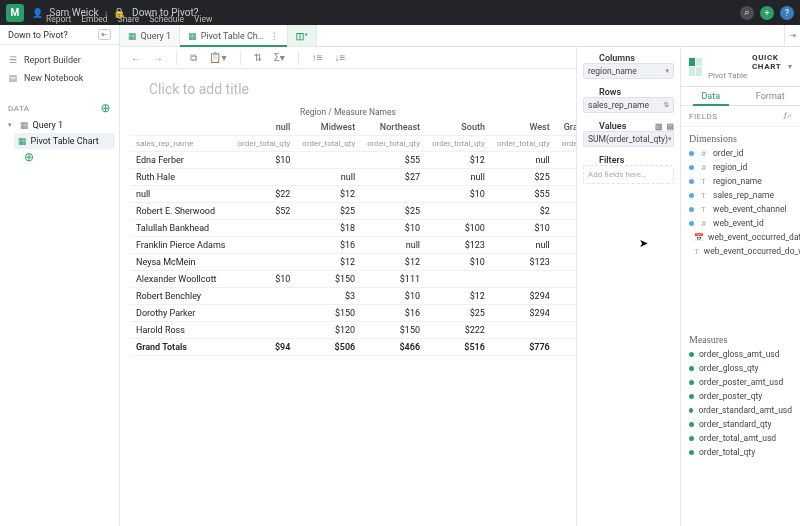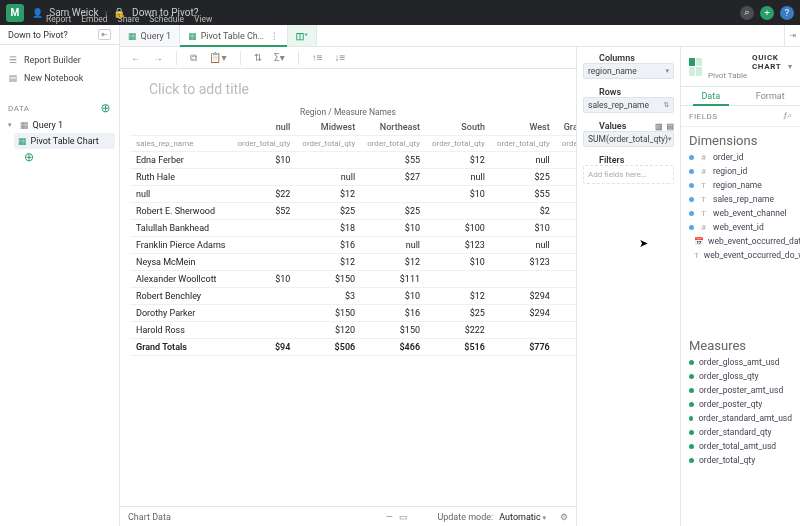--- a/index.html
+++ b/index.html
@@ -93,21 +93,21 @@
   .quickchart .qicon span:first-child { background: #2a9d69; }
   .quickchart .txt .t1 { font-size: 8px; font-weight: 700; letter-spacing: 0.6px; color: #333; margin-left: 44px; }
   .quickchart .txt .t2 { font-size: 8px; color: #888; }
   .quickchart .chev { margin-left: auto; color: #888; font-size: 8px; }
   .minitabs { display: flex; border-bottom: 1px solid #e4e6ea; }
   .minitabs .mt { flex: 1; text-align: center; font-size: 9px; padding: 4px 0; color: #888; cursor: pointer; position: relative; }
   .minitabs .mt.active { color: #2a9d69; }
   .minitabs .mt.active::after { content: ""; position: absolute; left: 20%; right: 20%; bottom: -1px; height: 2px; background: #2a9d69; }
   .fieldsearch { padding: 5px 8px; border-bottom: 1px solid #eef0f3; display: flex; align-items: center; font-size: 8px; color: #888; letter-spacing: 0.5px; }
   .fieldsearch .fx { margin-left: auto; font-style: italic; color: #888; }
-  .fieldsection { padding: 6px 8px 2px; font-size: 13px; color: #666; }
+  .fieldsection { padding: 6px 8px 2px; font-size: 10px; color: #666; font-family: Liberation Serif, serif; }
   .fieldlist { padding: 0 6px; }
   .field { display: flex; align-items: center; gap: 5px; font-size: 8.5px; color: #445; padding: 2px 2px; cursor: grab; }
   .field .dot { width: 5px; height: 5px; border-radius: 50%; }
   .field.dim .dot { background: #5aa6e6; }
   .field.meas .dot { background: #2a9d69; }
   .field .ficn { width: 9px; color: #aaa; font-size: 8px; text-align: center; }
 </style>
 </head>
 <body>
 
@@ -339,30 +339,20 @@
                   <td>$506</td>
                   <td>$466</td>
                   <td>$516</td>
                   <td>$776</td>
                   <td>$2,358</td>
                 </tr>
               </tbody>
             </table>
         </div>
 
-        <div class="chartdata-bar">
-          <span>Chart Data</span>
-          <div class="right">
-            <span class="iconbtn">—</span>
-            <span class="iconbtn">▭</span>
-            <span style="margin-left:24px;">Update mode:</span>
-            <span class="mode">Automatic</span>
-            <span class="iconbtn" style="margin-left:8px;">⚙</span>
-          </div>
-        </div>
       </div>
 
       <div class="config">
         <div>
           <div class="hdr">
               <span>Columns</span>
             </div>
           <div class="pill">
             <span>region_name</span>
               <span class="arrow">▾</span>

